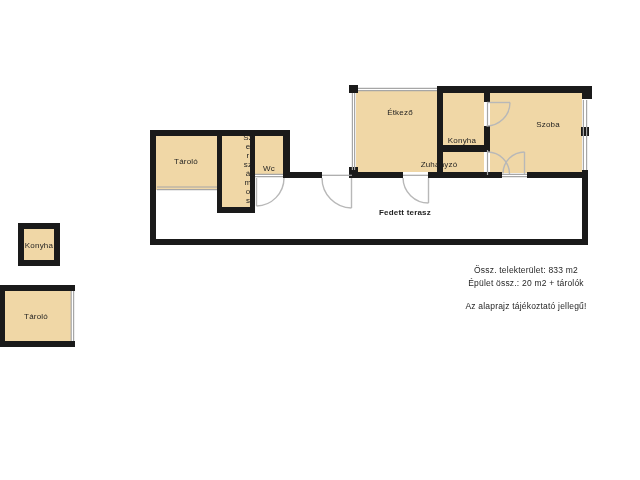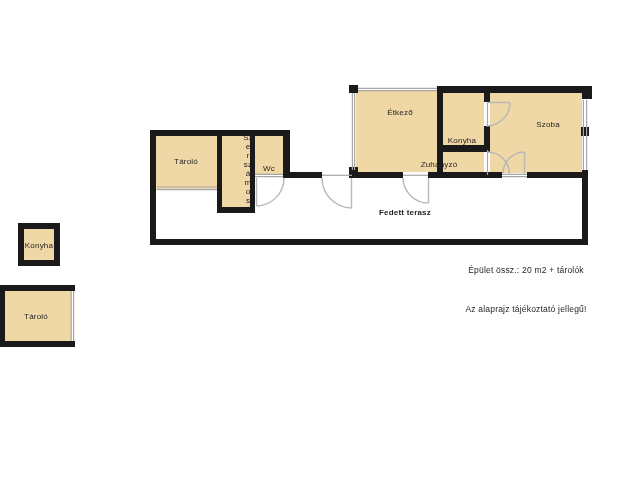--- a/index.html
+++ b/index.html
@@ -22,21 +22,21 @@
   }
   .lbl.vertical{
     transform:translateX(-50%);
     white-space:pre-line;text-align:center;line-height:9px;
   }
   .notes{
     position:absolute;left:420px;top:264px;width:212px;
     text-align:center;font-size:8.5px;line-height:13px;
     color:var(--text,#1f1f1f);letter-spacing:.2px;
   }
-  .notes .disclaimer{margin-top:26px;}
+  .notes .disclaimer{margin-top:10px;}
 </style>
 </head>
 <body>
 
 <div class="canvas">
 
   <svg width="640" height="480" viewBox="0 0 640 480">
 
     <g shape-rendering="crispEdges">
       <rect class="fill" x="156" y="136" width="61" height="54"></rect>
@@ -117,17 +117,18 @@
   <div class="lbl" style="left:269px;top:168px;">Wc</div>
   <div class="lbl" style="left:400px;top:112px;">Étkező</div>
   <div class="lbl" style="left:462px;top:125px;margin-top:15px;">Konyha</div>
   <div class="lbl" style="left:548px;top:124px;">Szoba</div>
   <div class="lbl" style="left:439px;top:164px;">Zuhanyzó</div>
   <div class="lbl" style="left:405px;top:212px;font-weight:bold;">Fedett terasz</div>
   <div class="lbl" style="left:39px;top:245px;">Konyha</div>
   <div class="lbl" style="left:36px;top:316px;">Tároló</div>
 
   <div class="notes">
+    <div>Össz. telekterület: 833 m2</div>
     <div>Épület össz.: 20 m2 + tárolók</div>
     <div class="disclaimer">Az alaprajz tájékoztató jellegű!</div>
   </div>
 
 </div>
 
 </body></html>

